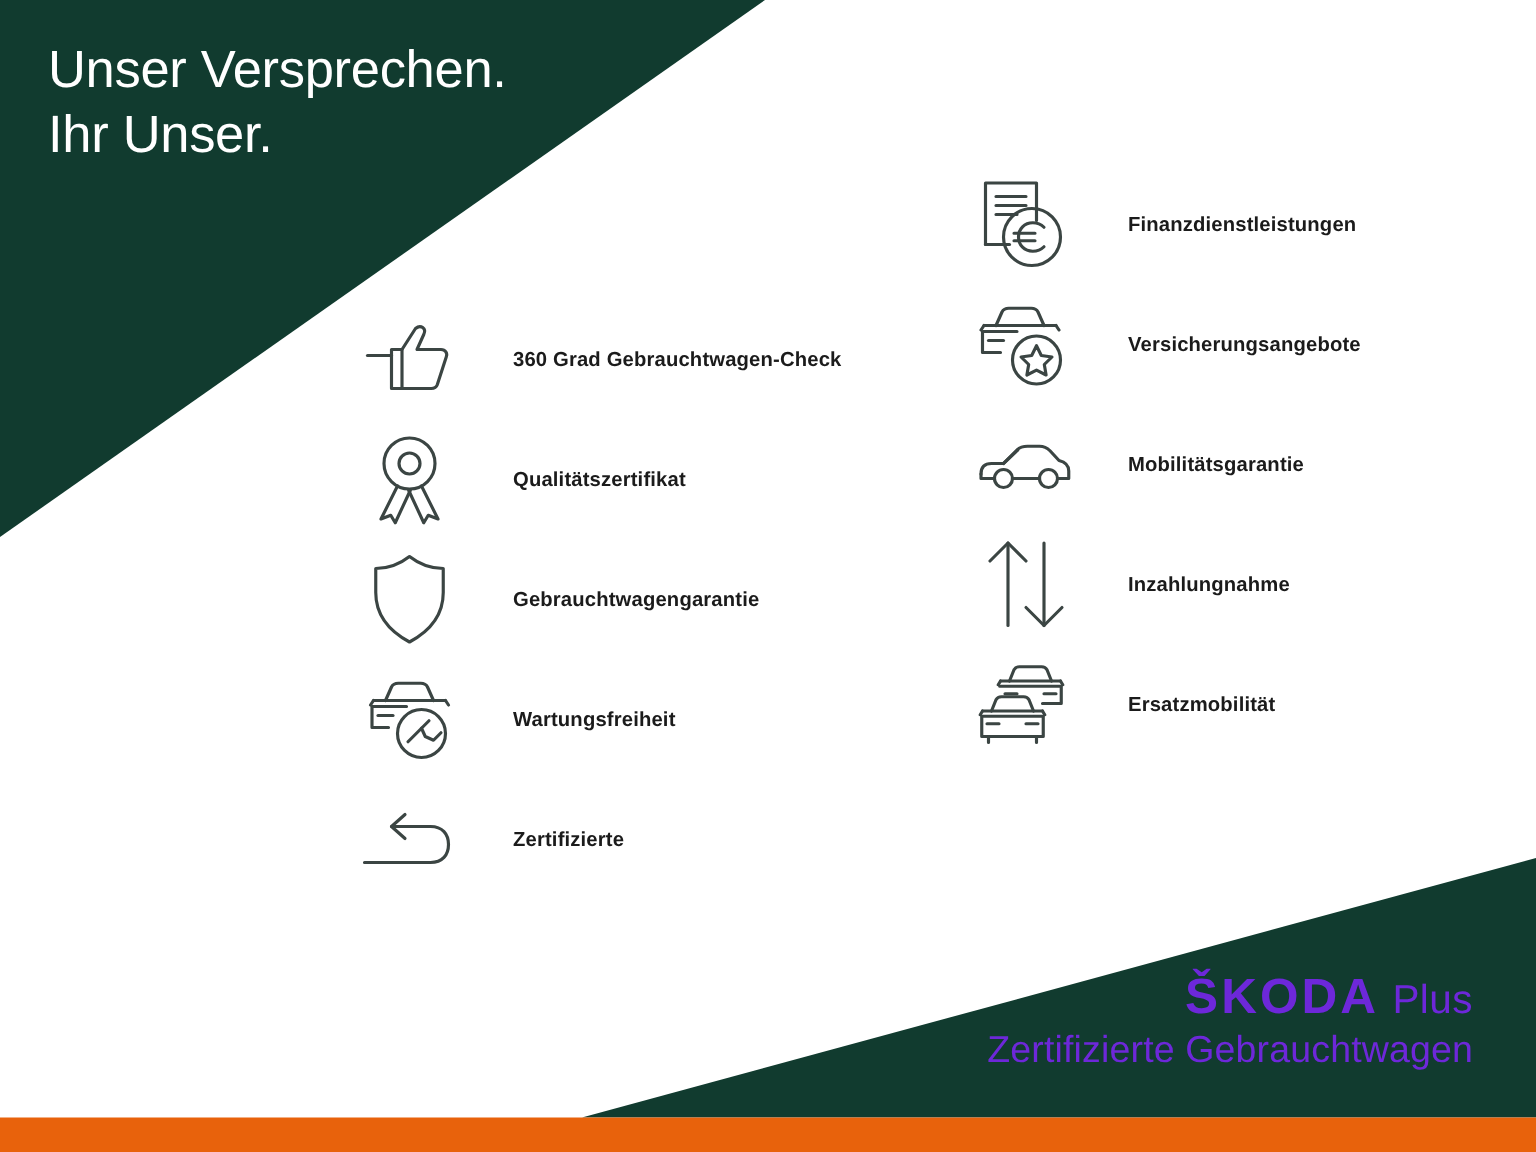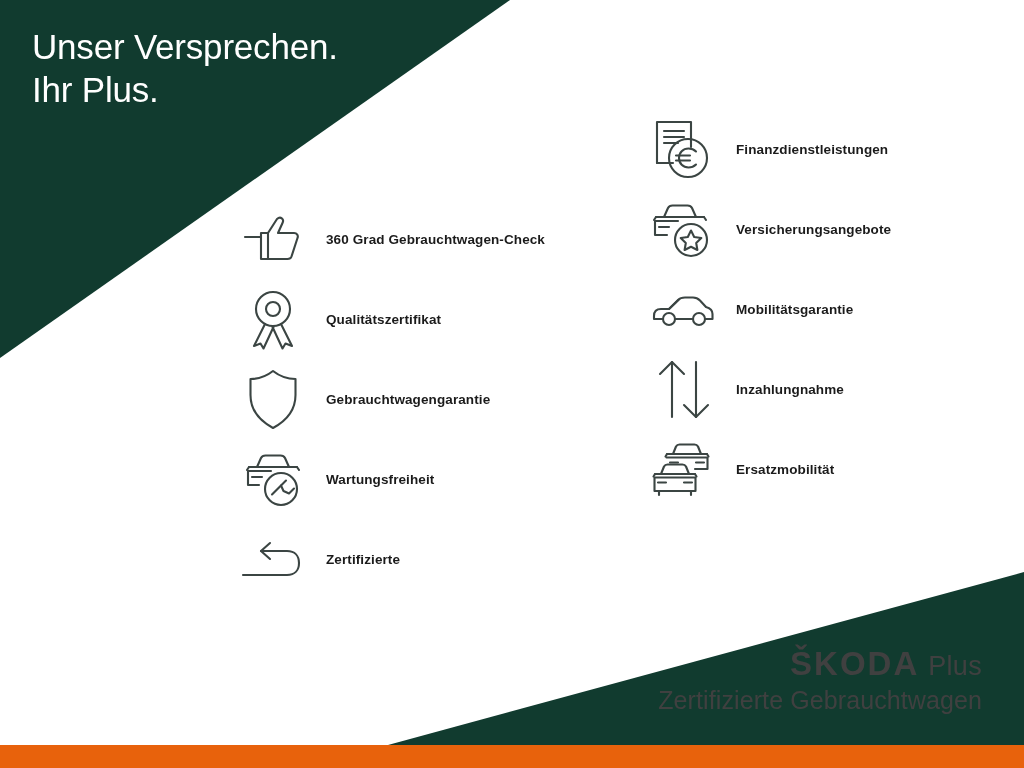--- a/index.html
+++ b/index.html
@@ -79,35 +79,35 @@
   .feature-icon svg * {
     fill: none;
     stroke: #3b4543;
     stroke-width: 2.1;
     stroke-linecap: round;
     stroke-linejoin: round;
     vector-effect: non-scaling-stroke;
   }
 
   .feature-label {
-    margin-left: 20px;
+    margin-left: 36px;
     font-size: 13.5px;
     font-weight: 700;
     color: #1b1b1b;
     letter-spacing: 0.1px;
     white-space: nowrap;
   }
 
   
   #logo-lockup {
     position: absolute;
     right: 42px;
     bottom: 54px;
     text-align: right;
-    color: #404040;
+    color: #6d28d9;
     z-index: 6;
   }
   #logo-wordmark-row {
     display: flex;
     align-items: baseline;
     justify-content: flex-end;
     gap: 9px;
   }
   #logo-skoda {
     font-size: 33px;
@@ -135,21 +135,21 @@
 <div id="stage">
 
   <svg class="shape-layer" viewBox="0 0 1024 768" aria-hidden="true">
     <polygon points="0,0 510,0 0,358" fill="#113B2F"></polygon>
     <polygon points="1024,572 1024,745 388,745" fill="#113B2F"></polygon>
     <rect x="0" y="745" width="1024" height="23" fill="#E8620C"></rect>
   </svg>
 
   <div id="headline">
     <span class="hl-line">Unser Versprechen.</span>
-    <span class="hl-line">Ihr Plus.</span>
+    <span class="hl-line">Ihr Unser.</span>
   </div>
 
   <div class="feature-col" id="col-left">
 
     <div class="feature-item">
       <span class="feature-icon">
         <svg viewBox="0 0 64 64">
           <path d="M4 30 H20"></path>
           <path d="M20 26 H27 L27 52 H20 Z"></path>
           <path d="M27 26 L36 12 C39.5 9 43.5 12 41.5 16 L37 26 H53 C56 26 57.5 28.5 56.5 31 L50.5 49.5 C49.8 51.5 48 52 46.5 52 H27"></path>

